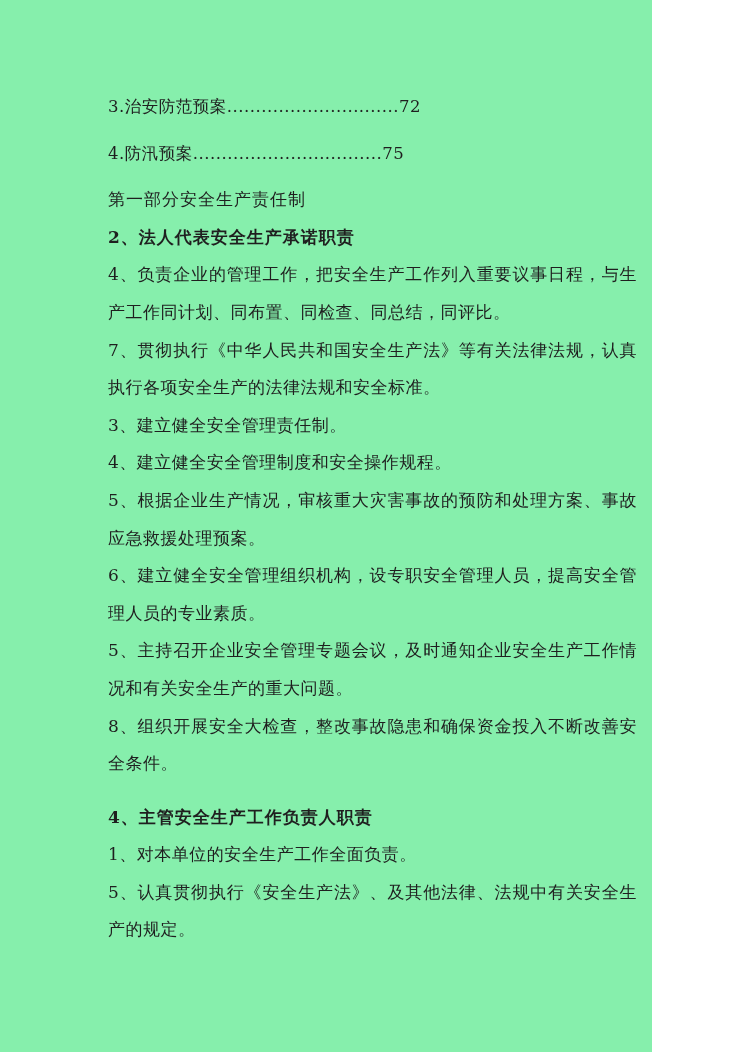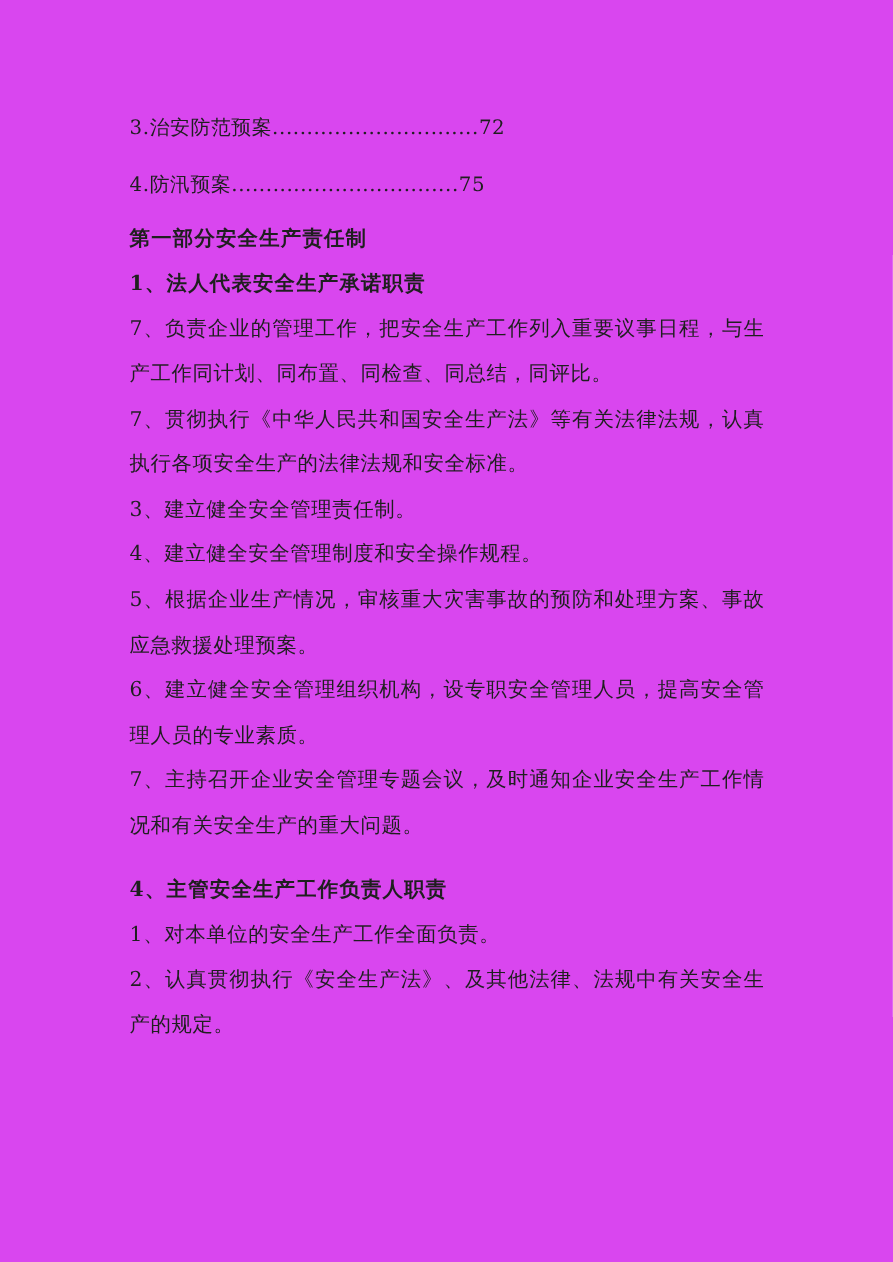--- a/index.html
+++ b/index.html
@@ -11,41 +11,41 @@
     width: 744px;
     height: 1052px;
     position: relative;
     overflow: hidden;
     font-family: "DejaVu Serif", "Liberation Serif", serif;
     color: #1f1f1f;
   }
   .page {
     position: absolute;
     top: 0; left: 0;
-    width: 744px;
+    width: 652px;
     height: 1052px;
-    background: #d946ef;
+    background: #86efac;
   }
   .content {
     position: absolute;
     top: 88px;
     left: 108px;
     width: 529px;
   }
   .toc-line {
     font-size: 16.5px;
     line-height: 37.6px;
     margin: 0 0 9px 0;
     white-space: nowrap;
     overflow: hidden;
     letter-spacing: 0.5px;
   }
   .part-heading {
     font-size: 17px;
-    font-weight: bold;
+    font-weight: normal;
     line-height: 37.6px;
     margin: 2px 0 0 0;
     letter-spacing: 1px;
   }
   .section-heading {
     font-size: 17px;
     font-weight: bold;
     line-height: 37.6px;
     margin: 0;
     letter-spacing: 1px;
@@ -66,29 +66,30 @@
 <body>
 
 <div class="page">
   <div class="content">
 
     <div class="toc-line">3.治安防范预案..............................72</div>
     <div class="toc-line">4.防汛预案.................................75</div>
 
     <h1 class="part-heading">第一部分安全生产责任制</h1>
 
-    <h2 class="section-heading">1、法人代表安全生产承诺职责</h2>
+    <h2 class="section-heading">2、法人代表安全生产承诺职责</h2>
 
-    <p class="para">7、负责企业的管理工作，把安全生产工作列入重要议事日程，与生产工作同计划、同布置、同检查、同总结，同评比。</p>
+    <p class="para">4、负责企业的管理工作，把安全生产工作列入重要议事日程，与生产工作同计划、同布置、同检查、同总结，同评比。</p>
     <p class="para">7、贯彻执行《中华人民共和国安全生产法》等有关法律法规，认真执行各项安全生产的法律法规和安全标准。</p>
     <p class="para">3、建立健全安全管理责任制。</p>
     <p class="para">4、建立健全安全管理制度和安全操作规程。</p>
     <p class="para">5、根据企业生产情况，审核重大灾害事故的预防和处理方案、事故应急救援处理预案。</p>
     <p class="para">6、建立健全安全管理组织机构，设专职安全管理人员，提高安全管理人员的专业素质。</p>
-    <p class="para">7、主持召开企业安全管理专题会议，及时通知企业安全生产工作情况和有关安全生产的重大问题。</p>
+    <p class="para">5、主持召开企业安全管理专题会议，及时通知企业安全生产工作情况和有关安全生产的重大问题。</p>
+    <p class="para">8、组织开展安全大检查，整改事故隐患和确保资金投入不断改善安全条件。</p>
 
     <h2 class="section-heading spaced">4、主管安全生产工作负责人职责</h2>
 
     <p class="para">1、对本单位的安全生产工作全面负责。</p>
-    <p class="para">2、认真贯彻执行《安全生产法》、及其他法律、法规中有关安全生产的规定。</p>
+    <p class="para">5、认真贯彻执行《安全生产法》、及其他法律、法规中有关安全生产的规定。</p>
 
   </div>
 </div>
 
 </body></html>

